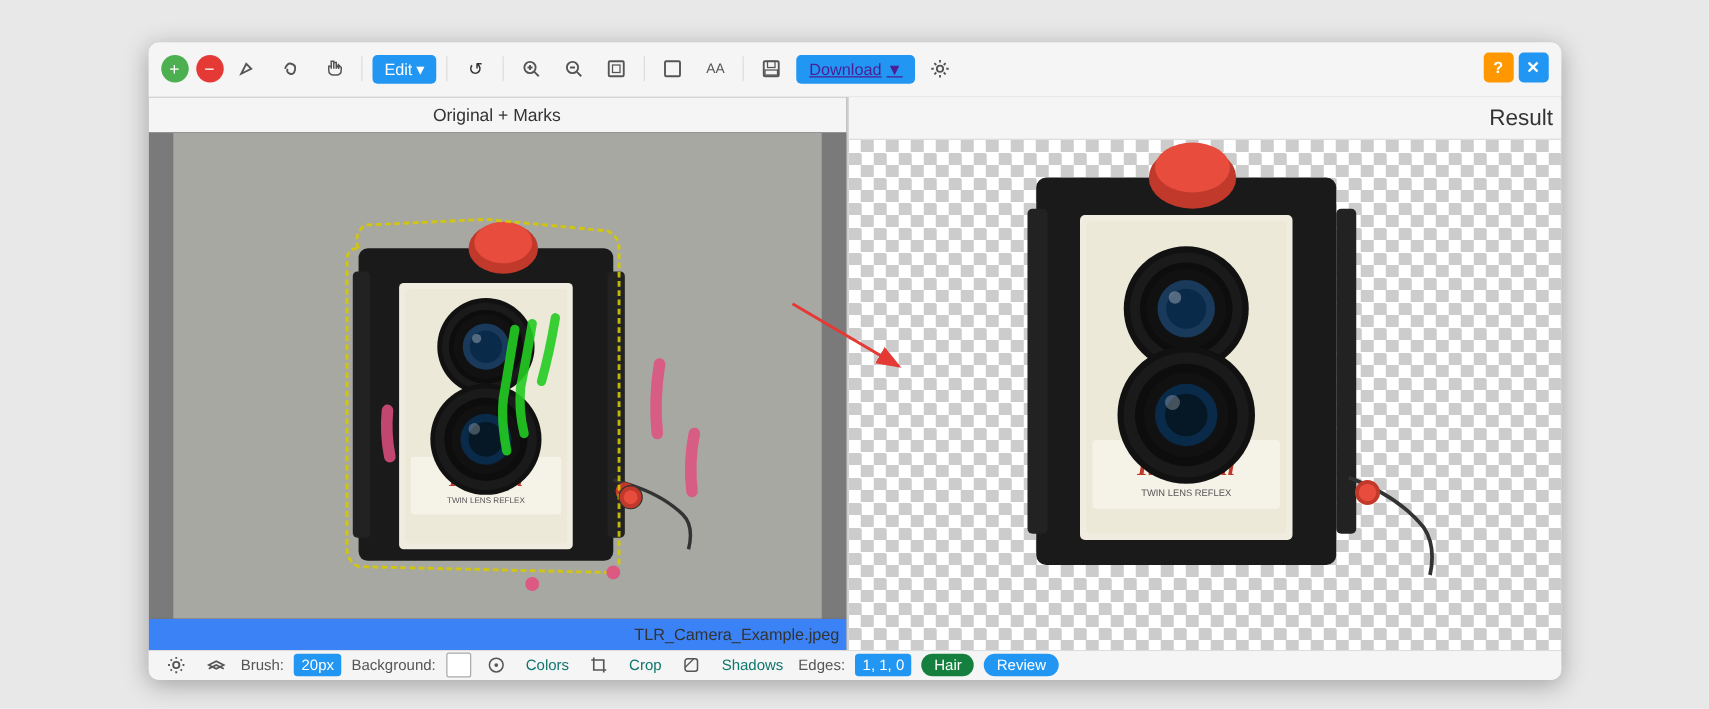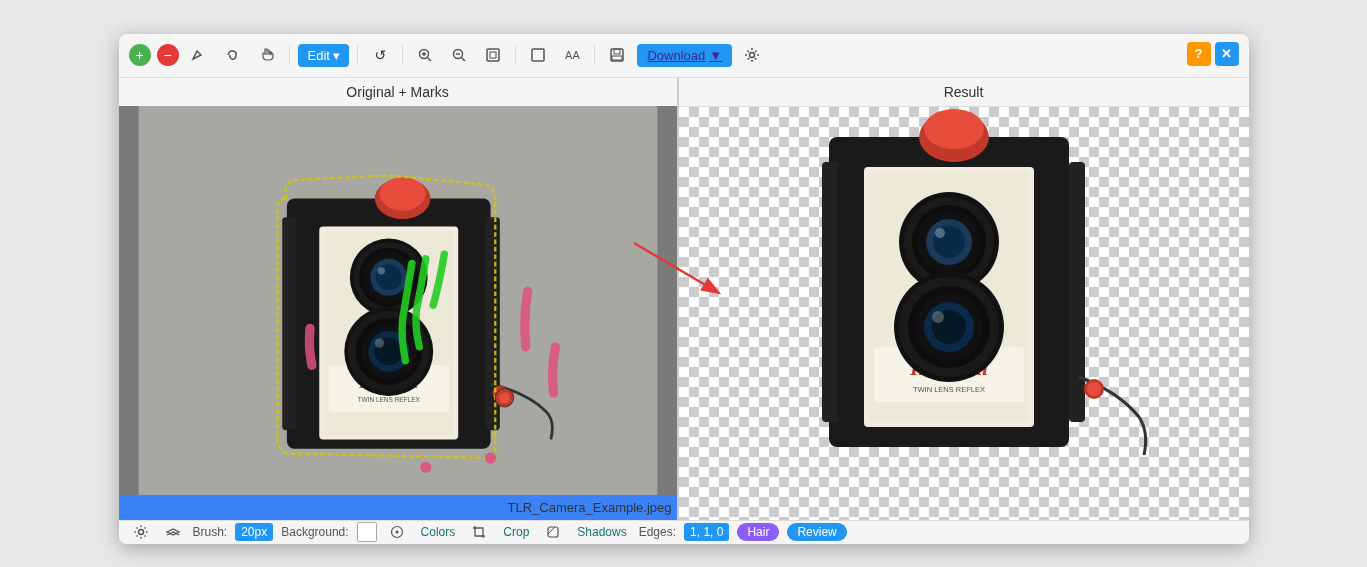--- a/index.html
+++ b/index.html
@@ -139,23 +139,23 @@
     
     .right-panel {
       flex: 1;
       background: #fff;
       display: flex;
       flex-direction: column;
       position: relative;
     }
 
     .result-title {
-      text-align: center;
+      text-align: right;
       padding: 6px;
-      font-size: 14px;
+      font-size: 18px;
       font-weight: 500;
       color: #333;
       background: #f5f5f5;
       border-bottom: 1px solid #ddd;
     }
 
     .result-canvas {
       flex: 1;
       position: relative;
       overflow: hidden;
@@ -230,21 +230,21 @@
       background: transparent;
       border: none;
       color: #0f766e;
       font-size: 12px;
       cursor: pointer;
       padding: 2px 4px;
       border-radius: 3px;
     }
 
     .pill-btn {
-      background: #8b5cf6;
+      background: #15803d;
       color: white;
       border: none;
       border-radius: 12px;
       padding: 2px 10px;
       font-size: 12px;
       cursor: pointer;
     }
 
     .edges-value {
       background: #2196F3;

